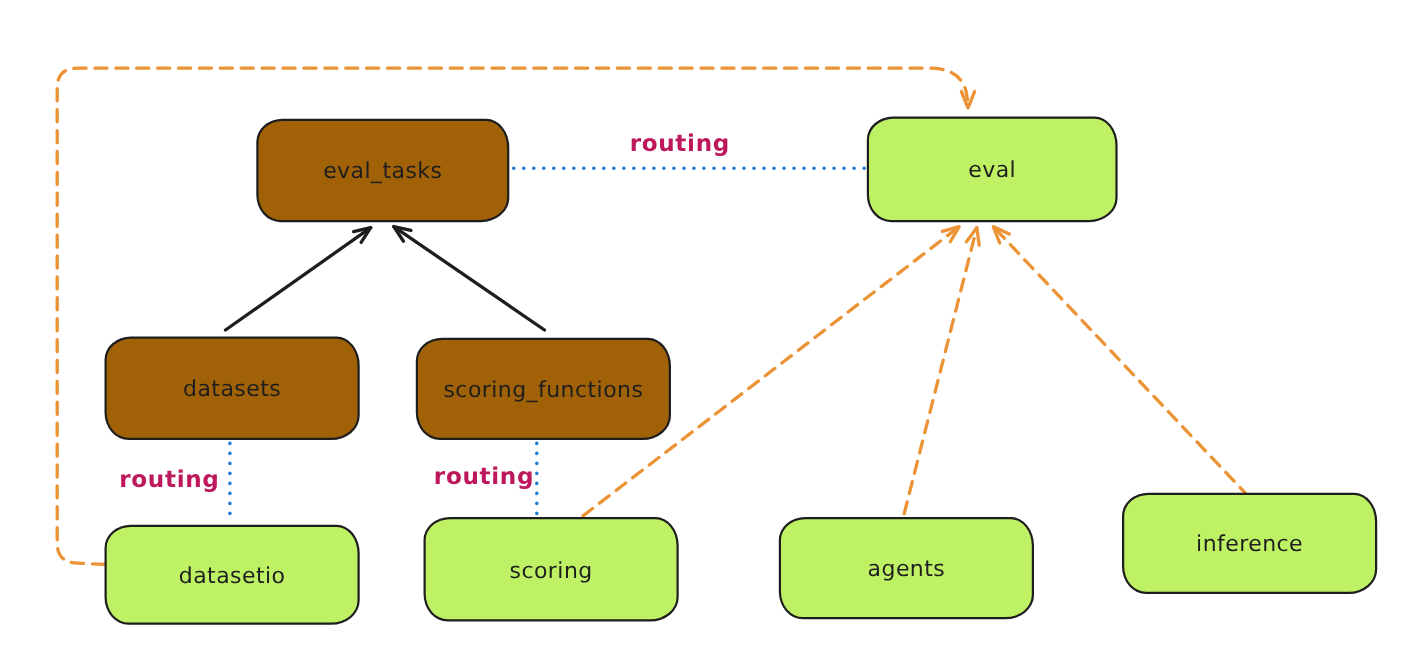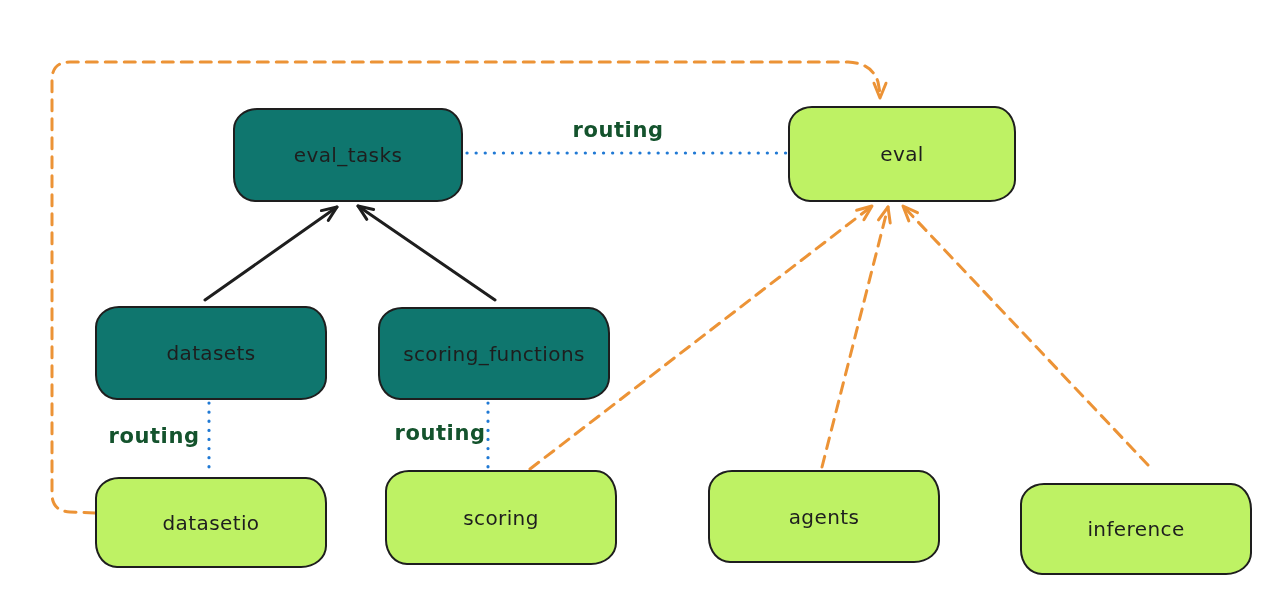--- a/index.html
+++ b/index.html
@@ -6,25 +6,25 @@
   .stage{
     position:relative;width:1280px;height:596px;background:#ffffff;
     font-family:"DejaVu Sans",sans-serif;overflow:hidden;
   }
   svg.edges{position:absolute;left:0;top:0;width:1280px;height:596px;}
   .node{
     position:absolute;display:flex;align-items:center;justify-content:center;
     border:2.8px solid #1e1e1e;color:#1e1e1e;font-size:20px;letter-spacing:.4px;
     box-sizing:border-box;border-radius:24px 21px 26px 22px / 21px 26px 22px 25px;
   }
-  .node.blue{background:#0f766e;}
+  .node.blue{background:#a16207;}
   .node.green{background:#bef264;}
   .edge-label{
     position:absolute;transform:translate(-50%,-50%);
-    color:#14532d;font-size:21px;font-weight:600;letter-spacing:.6px;white-space:nowrap;
+    color:#be185d;font-size:21px;font-weight:600;letter-spacing:.6px;white-space:nowrap;
   }
 </style>
 </head>
 <body>
 
 <div class="stage">
 
   <svg class="edges" xmlns="http://www.w3.org/2000/svg">
 
     <g fill="none" stroke-width="3" stroke-linecap="round" stroke-linejoin="round">
@@ -72,21 +72,21 @@
   </div>
   <div class="node green" style="left:95px;top:477px;width:232px;height:91px;">
     <span>datasetio</span>
   </div>
   <div class="node green" style="left:385px;top:470px;width:232px;height:95px;text-align:center;">
     <span>scoring</span>
   </div>
   <div class="node green" style="left:708px;top:470px;width:232px;height:93px;">
     <span>agents</span>
   </div>
-  <div class="node green" style="left:1020px;top:483px;width:232px;height:92px;">
+  <div class="node green" style="left:1020px;top:448px;width:232px;height:92px;">
     <span>inference</span>
   </div>
 
   <div class="edge-label" style="left:618px;top:130px;">routing</div>
   <div class="edge-label" style="left:154px;top:436px;">routing</div>
   <div class="edge-label" style="left:440px;top:433px;">routing</div>
 
 </div>
 
 </body></html>

